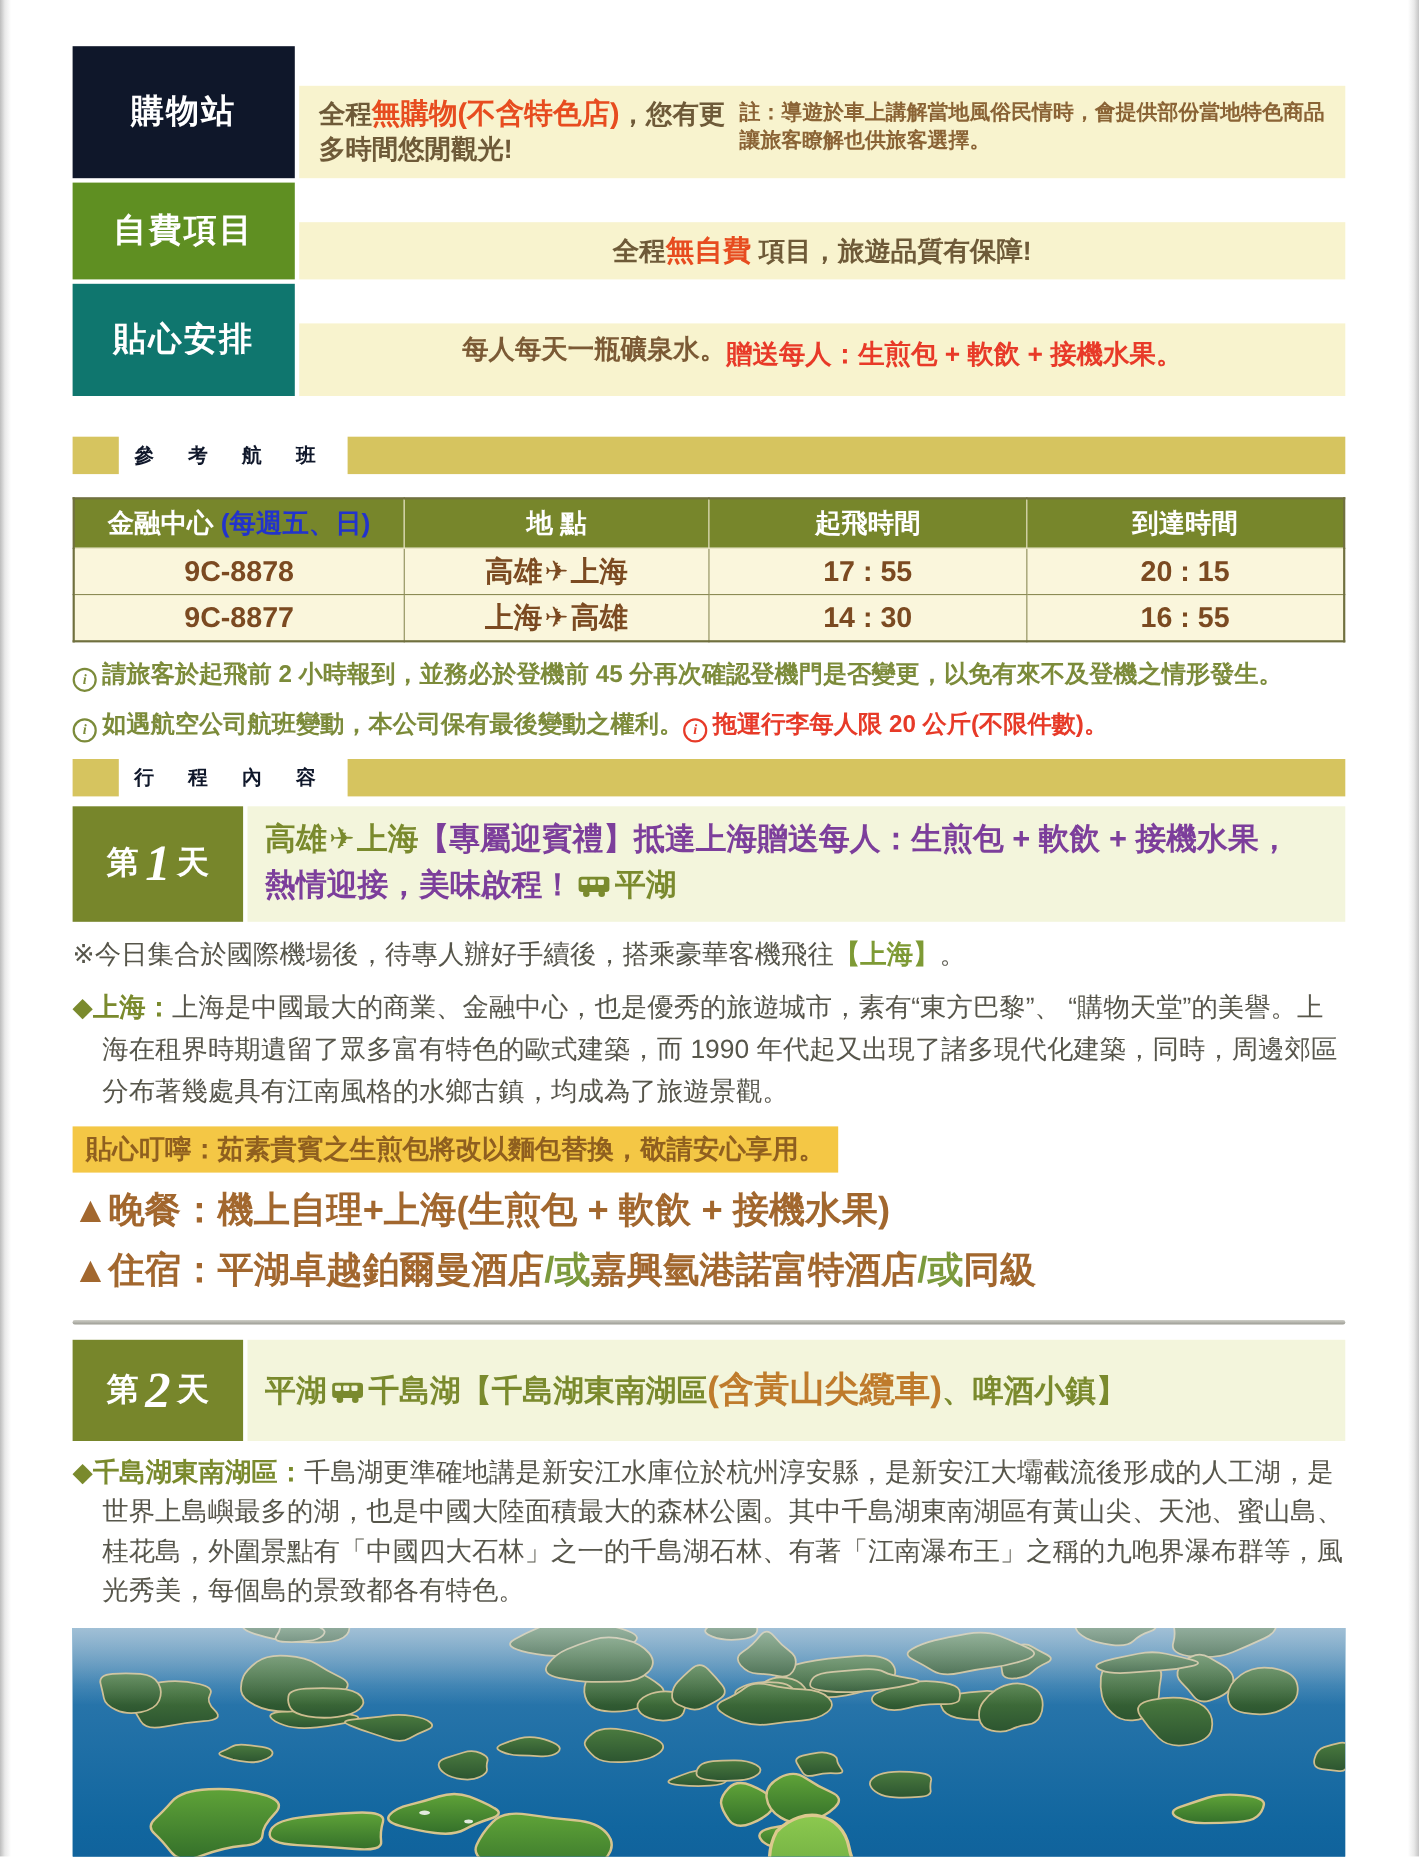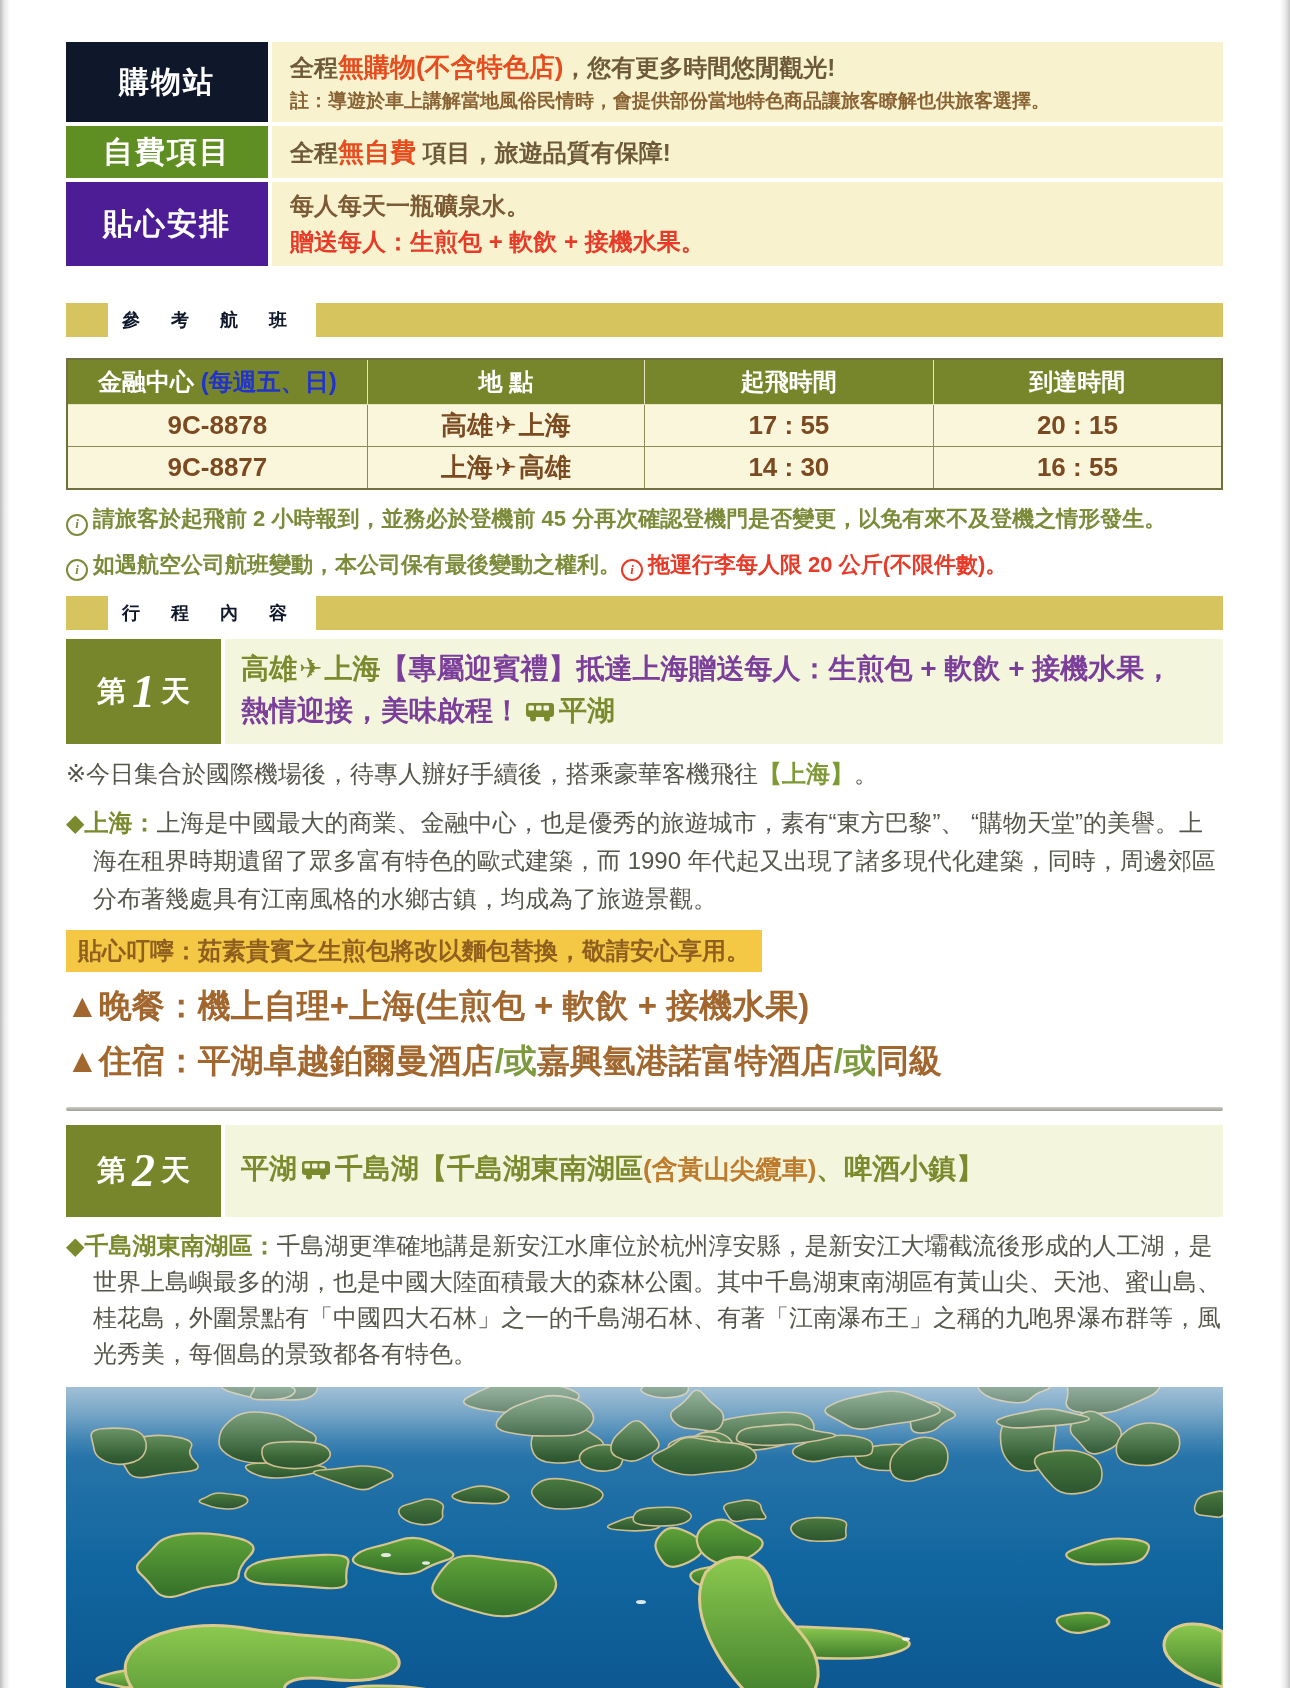--- a/index.html
+++ b/index.html
@@ -7,21 +7,21 @@
         font-family:"Liberation Sans","DejaVu Sans",sans-serif;}
   .edge{position:absolute;top:0;bottom:0;width:10px;z-index:5;}
   .edge.l{left:0;background:linear-gradient(90deg,#bdbdbd,#e9e9e9 45%,#fff);}
   .edge.r{right:0;background:linear-gradient(270deg,#c4c4c4,#e9e9e9 45%,#fff);}
   .content{position:absolute;left:66px;top:42px;width:1157px;}
 
   
   .info-row{display:flex;gap:4px;margin-bottom:4px;}
   .info-label{width:202px;display:flex;align-items:center;justify-content:center;
               color:#fff;font-size:30px;font-weight:bold;letter-spacing:2px;}
-  .info-body{flex:1;background:#F8F3CE;padding:8px 18px;display:flex;flex-direction:column;justify-content:center;}
+  .info-body{flex:1;background:#F8F3CE;padding:8px 18px;display:flex;flex-direction:row;justify-content:center;margin-top:36px;}
   .row1 .info-body{min-height:58px;} .row2 .info-body{min-height:36px;} .row3 .info-body{min-height:50px;}
   .info-main{font-size:24px;font-weight:bold;color:#6E5A38;line-height:1.35;}
   .info-main .red{color:#E74C1F;font-size:26px;}
   .info-note{font-size:19px;color:#8A6335;margin-top:3px;font-weight:bold;}
   .info-line2red{font-size:24px;font-weight:bold;color:#E83A28;margin-top:4px;}
 
   
   .sec-bar{display:flex;align-items:stretch;height:34px;margin-top:37px;}
   .sec-sq{width:42px;background:#D6C45F;}
   .sec-title{color:#0f172a;font-size:18px;font-weight:bold;letter-spacing:13px;
@@ -46,21 +46,21 @@
 
   
   .day-block{display:flex;gap:4px;margin-top:9px;}
   .day-label{width:155px;background:#77862B;color:#fff;display:flex;align-items:center;
              justify-content:center;gap:4px;font-size:29px;font-weight:bold;}
   .day-num{font-size:46px;font-style:italic;font-family:"Liberation Serif","DejaVu Serif",serif;
            line-height:1;margin:0 2px;}
   .day-title{flex:1;background:#F3F5DC;padding:9px 16px;font-size:28px;font-weight:bold;
              line-height:1.5;display:flex;flex-direction:column;justify-content:center;}
   .d1{min-height:64px;} .d2{min-height:74px;}
-  .t-olive{color:#7A8A2D;} .t-purple{color:#7C3E9B;} .t-orange{color:#BF7B2C;font-size:26px;}
+  .t-olive{color:#7A8A2D;} .t-purple{color:#7C3E9B;} .t-orange{color:#BF7B2C;font-size:32px;}
   .bus{display:inline-block;vertical-align:-3px;margin:0 4px;}
 
   
   .para{font-size:24px;color:#57564B;line-height:38px;margin-top:11px;}
   .para .green-b{color:#7E9A35;font-weight:bold;}
   .para.hang{padding-left:27px;text-indent:-27px;}
   .para.tight{line-height:36px;}
   .lead{color:#7A8A2D;font-weight:bold;}
 
   .reminder{display:inline-block;background:#F4C745;color:#8F5F1F;font-size:24px;font-weight:bold;
@@ -93,21 +93,21 @@
     </div>
 
     <div class="info-row row2">
       <div class="info-label" style="background:#5F8F22">自費項目</div>
       <div class="info-body">
         <div class="info-main"><span>全程</span><span class="red">無自費</span><span> 項目，旅遊品質有保障!</span></div>
       </div>
     </div>
 
     <div class="info-row row3">
-      <div class="info-label" style="background:#4c1d95">貼心安排</div>
+      <div class="info-label" style="background:#0f766e">貼心安排</div>
       <div class="info-body">
         <div class="info-main" style="color:#7B5A35">每人每天一瓶礦泉水。</div>
         <div class="info-line2red">贈送每人：生煎包 + 軟飲 + 接機水果。</div>
       </div>
     </div>
 
     
     <div class="sec-bar">
       <div class="sec-sq"></div>
       <div class="sec-title">參 考 航 班</div>

